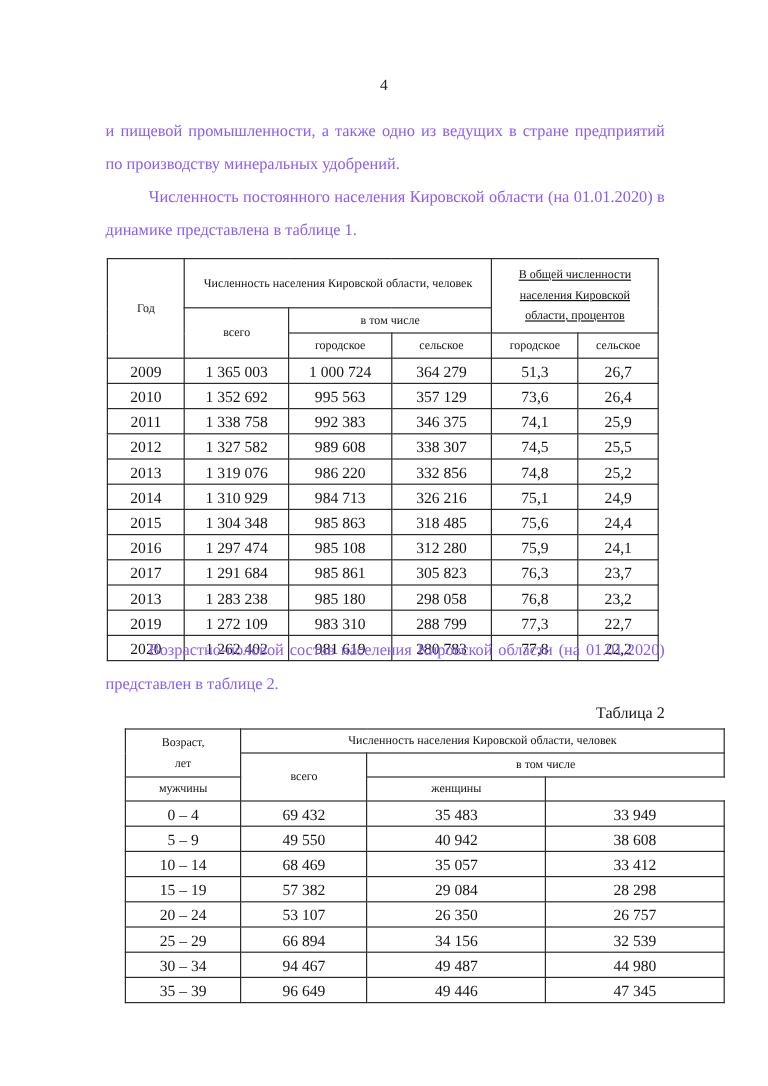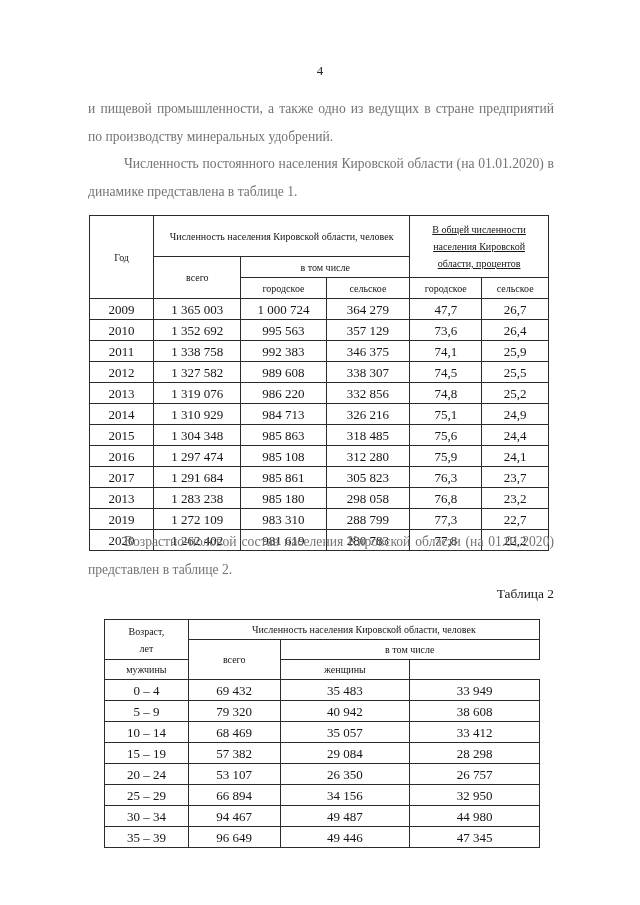--- a/index.html
+++ b/index.html
@@ -35,21 +35,21 @@
     left: 88px;
     top: 95px;
     width: 466px;
   }
   p.para {
     margin: 0 0 0 0;
     font-size: 13.6px;
     line-height: 27.5px;
     text-align: justify;
     text-justify: inter-word;
-    color: #737373;
+    color: #8b5cf6;
   }
   .indent { display: inline-block; width: 36px; }
   .table-caption {
     font-size: 13.4px;
     text-align: right;
     margin: 8px 0 6px 0;
     padding-right: 6px;
     color: #191919;
   }
   table.doc-table {
@@ -75,21 +75,21 @@
   #table1 .c-urban  { width: 92px; }
   #table1 .c-rural  { width: 92px; }
   #table1 .c-purban { width: 78px; }
   #table1 .c-prural { width: 72px; }
   #table1 td.data, #table1 th { height: 18px; }
   #table1 .hdr-tall { height: 38px; }
 
   #para2-wrap { position: absolute; left: 88px; top: 528px; width: 466px; }
   #table2-cap { position: absolute; left: 88px; top: 578px; width: 466px; }
   #table2-wrap { position: absolute; left: 104px; top: 607px; }
-  #table2 { width: 436px; margin-top: 12px; }
+  #table2 { width: 500px; }
   #table2 .c-age   { width: 84px; }
   #table2 .c-total { width: 92px; }
   #table2 .c-men   { width: 130px; }
   #table2 .c-women { width: 130px; }
   #table2 td.data { height: 18px; }
 </style>
 </head>
 <body>
 
 <div class="page">
@@ -131,21 +131,21 @@
           <th>городское</th>
           <th>сельское</th>
         </tr>
       </thead>
       <tbody id="table1-body">
           <tr>
             <td class="data">2009</td>
             <td class="data">1 365 003</td>
             <td class="data">1 000 724</td>
             <td class="data">364 279</td>
-            <td class="data">47,7</td>
+            <td class="data">51,3</td>
             <td class="data">26,7</td>
           </tr>
           <tr>
             <td class="data">2010</td>
             <td class="data">1 352 692</td>
             <td class="data">995 563</td>
             <td class="data">357 129</td>
             <td class="data">73,6</td>
             <td class="data">26,4</td>
           </tr>
@@ -268,21 +268,21 @@
       </thead>
       <tbody id="table2-body">
           <tr>
             <td class="data">0 – 4</td>
             <td class="data">69 432</td>
             <td class="data">35 483</td>
             <td class="data">33 949</td>
           </tr>
           <tr>
             <td class="data">5 – 9</td>
-            <td class="data">79 320</td>
+            <td class="data">49 550</td>
             <td class="data">40 942</td>
             <td class="data">38 608</td>
           </tr>
           <tr>
             <td class="data">10 – 14</td>
             <td class="data">68 469</td>
             <td class="data">35 057</td>
             <td class="data">33 412</td>
           </tr>
           <tr>
@@ -294,21 +294,21 @@
           <tr>
             <td class="data">20 – 24</td>
             <td class="data">53 107</td>
             <td class="data">26 350</td>
             <td class="data">26 757</td>
           </tr>
           <tr>
             <td class="data">25 – 29</td>
             <td class="data">66 894</td>
             <td class="data">34 156</td>
-            <td class="data">32 950</td>
+            <td class="data">32 539</td>
           </tr>
           <tr>
             <td class="data">30 – 34</td>
             <td class="data">94 467</td>
             <td class="data">49 487</td>
             <td class="data">44 980</td>
           </tr>
           <tr>
             <td class="data">35 – 39</td>
             <td class="data">96 649</td>

